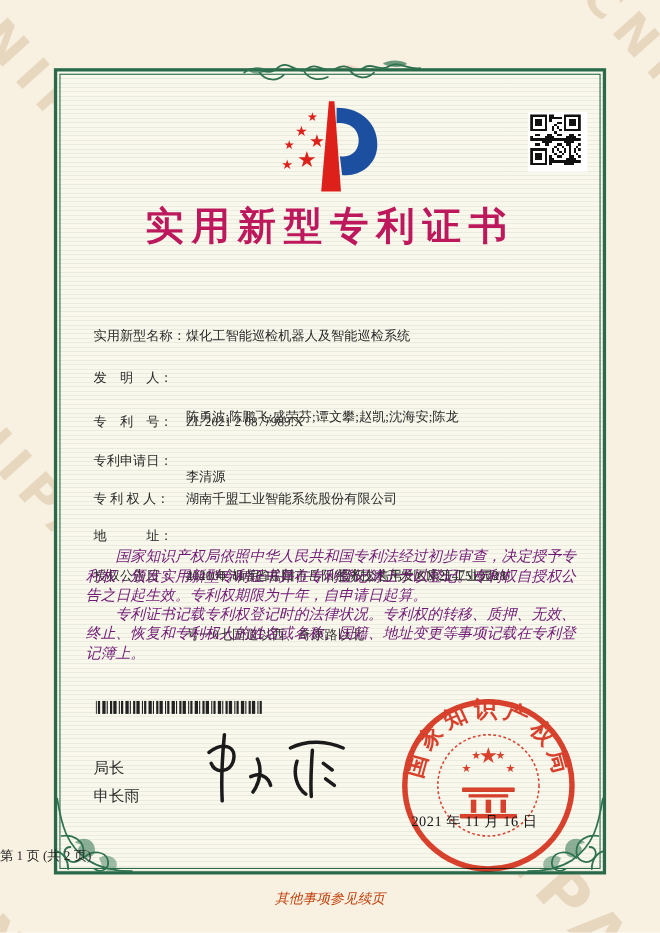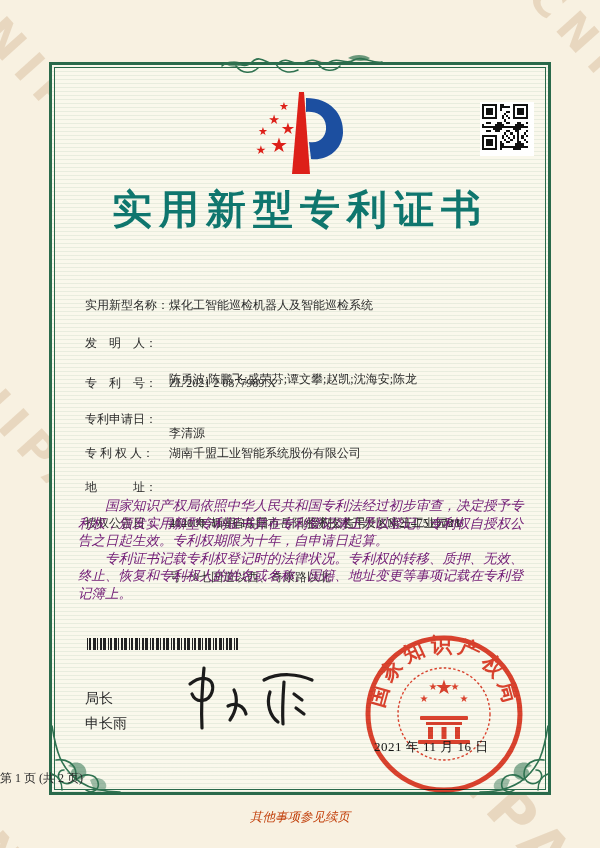--- a/index.html
+++ b/index.html
@@ -38,21 +38,21 @@
   .corner-flourish{position:absolute; z-index:2; width:78px; height:78px;}
   .fl-bl{left:46px; bottom:50px;}
   .fl-br{right:46px; bottom:50px; transform:scaleX(-1);}
   .top-ornament{position:absolute; left:218px; top:50px; width:168px; height:28px; z-index:2;}
   
   .cert-no{position:absolute; left:75px; top:98px; z-index:2; font-size:13px; letter-spacing:1px; white-space:pre;}
   .logo{position:absolute; left:250px; top:88px; width:100px; height:92px; z-index:2;}
   .qr{position:absolute; left:480px; top:102px; width:50px; height:50px; z-index:2; background:#fff; padding:2px;}
   .title{
     position:absolute; left:0; right:0; top:182px; z-index:2; text-align:center;
-    font-size:40px; font-weight:bold; letter-spacing:7px; color:#0f766e;
+    font-size:35px; font-weight:bold; letter-spacing:7px; color:#be185d;
   }
   
   .row{position:absolute; left:85px; right:54px; z-index:2; font-size:12px; line-height:18px;margin-top:44px;}
   .row .lbl{position:absolute; left:0; top:0; white-space:pre;}
   .row .val{margin-left:84px; white-space:pre-wrap;}
   .r-name{top:252px;}  .r-inv{top:290px;}  .r-pno{top:330px;}
   .r-fil{top:366px;}   .r-pat{top:400px;}  .r-adr{top:434px;}
   .r-grant{top:470px;}
   .grant-no{position:absolute; left:222px; top:0; white-space:pre;}
   

